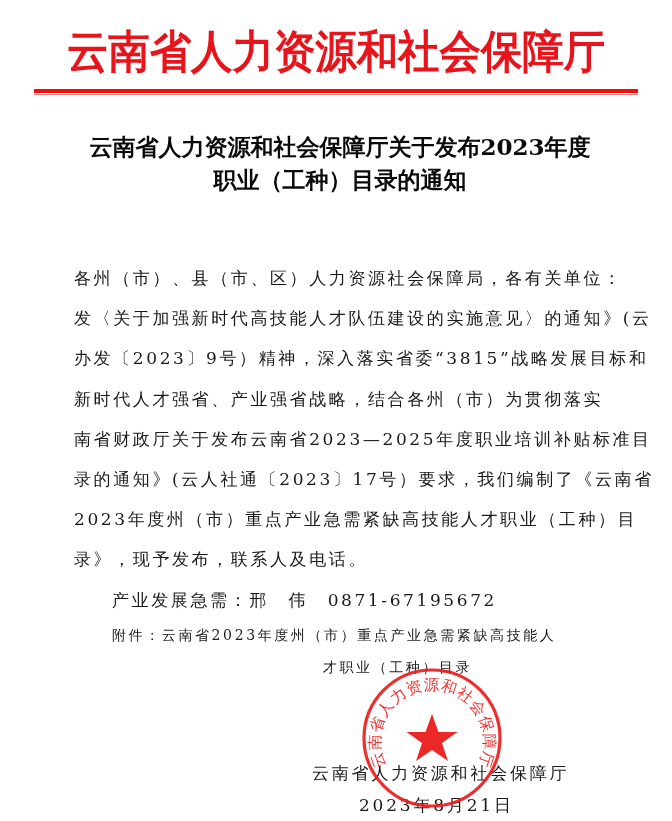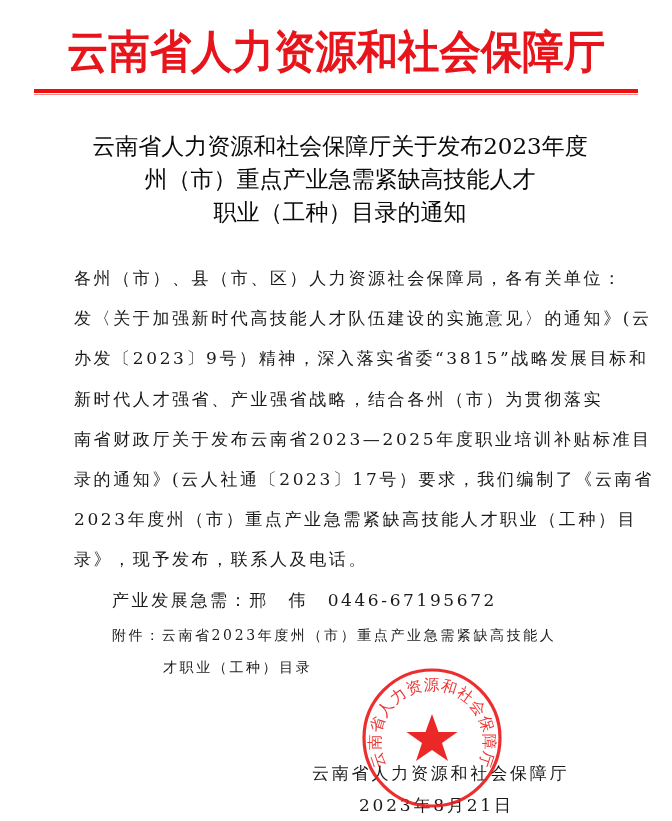--- a/index.html
+++ b/index.html
@@ -46,21 +46,21 @@
       height: 1px;
       background: #f48a8a;
     }
     .doc-title {
       position: absolute;
       left: 60px;
       top: 130px;
       width: 560px;
       text-align: center;
       font-size: 23px;
-      font-weight: normal;
+      font-weight: bold;
       line-height: 33px;
       color: #0a0a0a;
     }
     .doc-title .tl {
       display: block;
       white-space: nowrap;
     }
     .body-text {
       position: absolute;
       left: 74px;
@@ -89,20 +89,21 @@
       line-height: 32px;
       letter-spacing: 2.6px;
       color: #1a1a1a;
     }
     .attach .ln {
       display: block;
       white-space: nowrap;
     }
     .attach .indent2 {
       padding-left: 51px;
+      text-align: center;
     }
     .signature {
       position: absolute;
       left: 312px;
       top: 757px;
       width: 260px;
       font-size: 17px;
       letter-spacing: 2.8px;
       line-height: 32px;
       color: #1a1a1a;
@@ -127,35 +128,34 @@
   </style>
 </head>
 <body>
 
 <div class="masthead">云南省人力资源和社会保障厅</div>
 <div class="red-rule"></div>
 <div class="red-rule-thin"></div>
 
 <div class="doc-title">
   <span class="tl">云南省人力资源和社会保障厅关于发布2023年度</span>
-  <span class="tl">州（市）重点产业急需紧缺高技能人才</span>
   <span class="tl">职业（工种）目录的通知</span>
 </div>
 
 <div class="body-text">
   <span class="ln">各州（市）、县（市、区）人力资源社会保障局，各有关单位：</span>
   <span class="ln">发〈关于加强新时代高技能人才队伍建设的实施意见〉的通知》(云</span>
   <span class="ln">办发〔2023〕9号）精神，深入落实省委“3815”战略发展目标和</span>
   <span class="ln">新时代人才强省、产业强省战略，结合各州（市）为贯彻落实</span>
   <span class="ln">南省财政厅关于发布云南省2023—2025年度职业培训补贴标准目</span>
   <span class="ln">录的通知》(云人社通〔2023〕17号）要求，我们编制了《云南省</span>
   <span class="ln">2023年度州（市）重点产业急需紧缺高技能人才职业（工种）目</span>
   <span class="ln">录》，现予发布，联系人及电话。</span>
   <span class="ln indent">
-    <span>产业发展急需：</span><span>邢　伟</span>　<span>0446-67195672</span>
+    <span>产业发展急需：</span><span>邢　伟</span>　<span>0871-67195672</span>
   </span>
 </div>
 
 <div class="attach">
   <span class="ln">
     <span>附件：</span><span>云南省2023年度州（市）重点产业急需紧缺高技能人</span>
   </span>
   <span class="ln indent2">才职业（工种）目录</span>
 </div>
 

